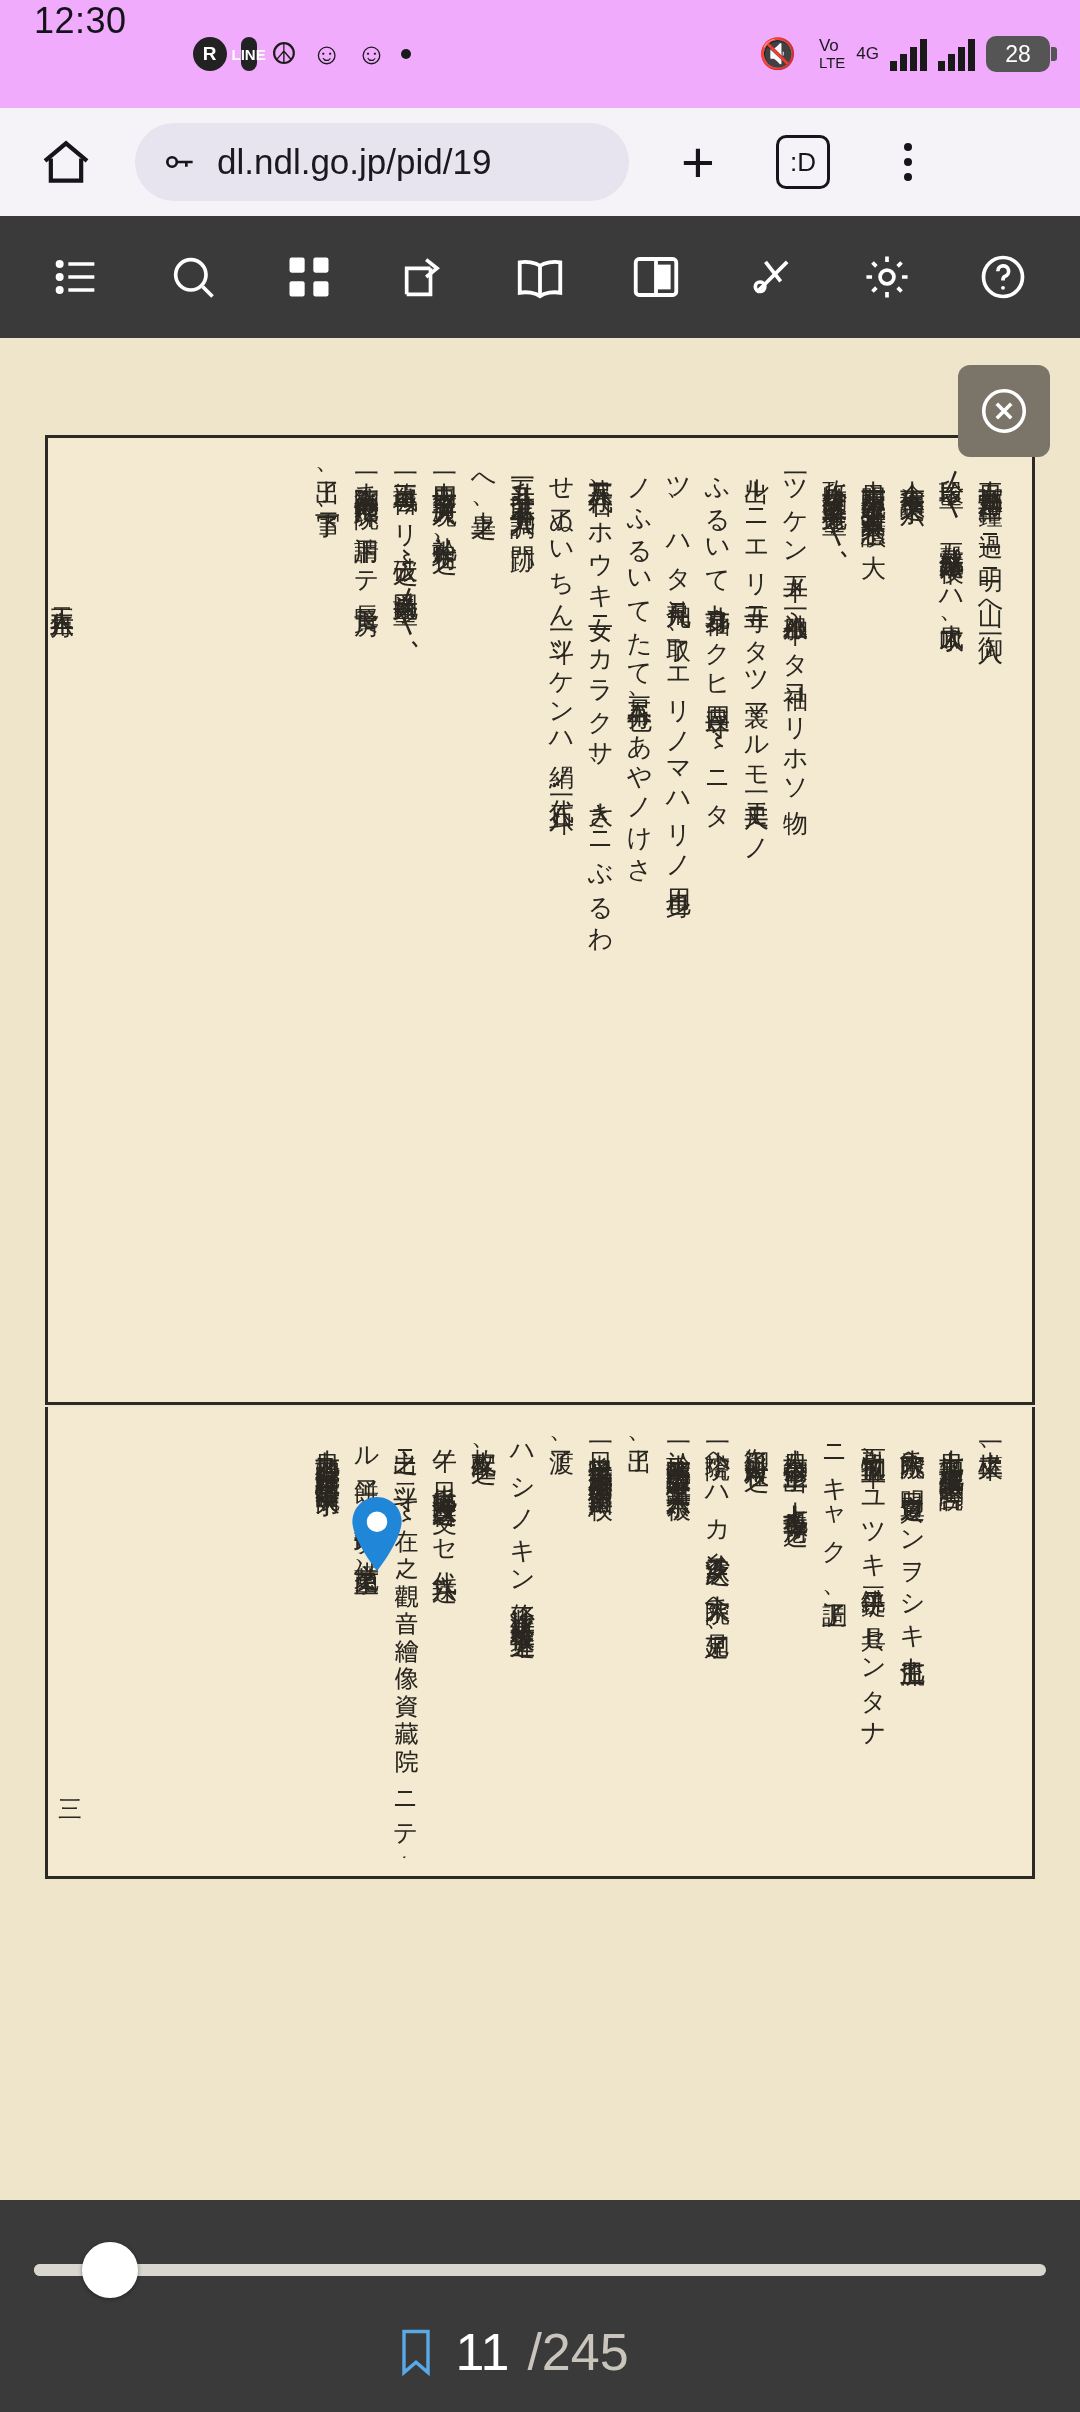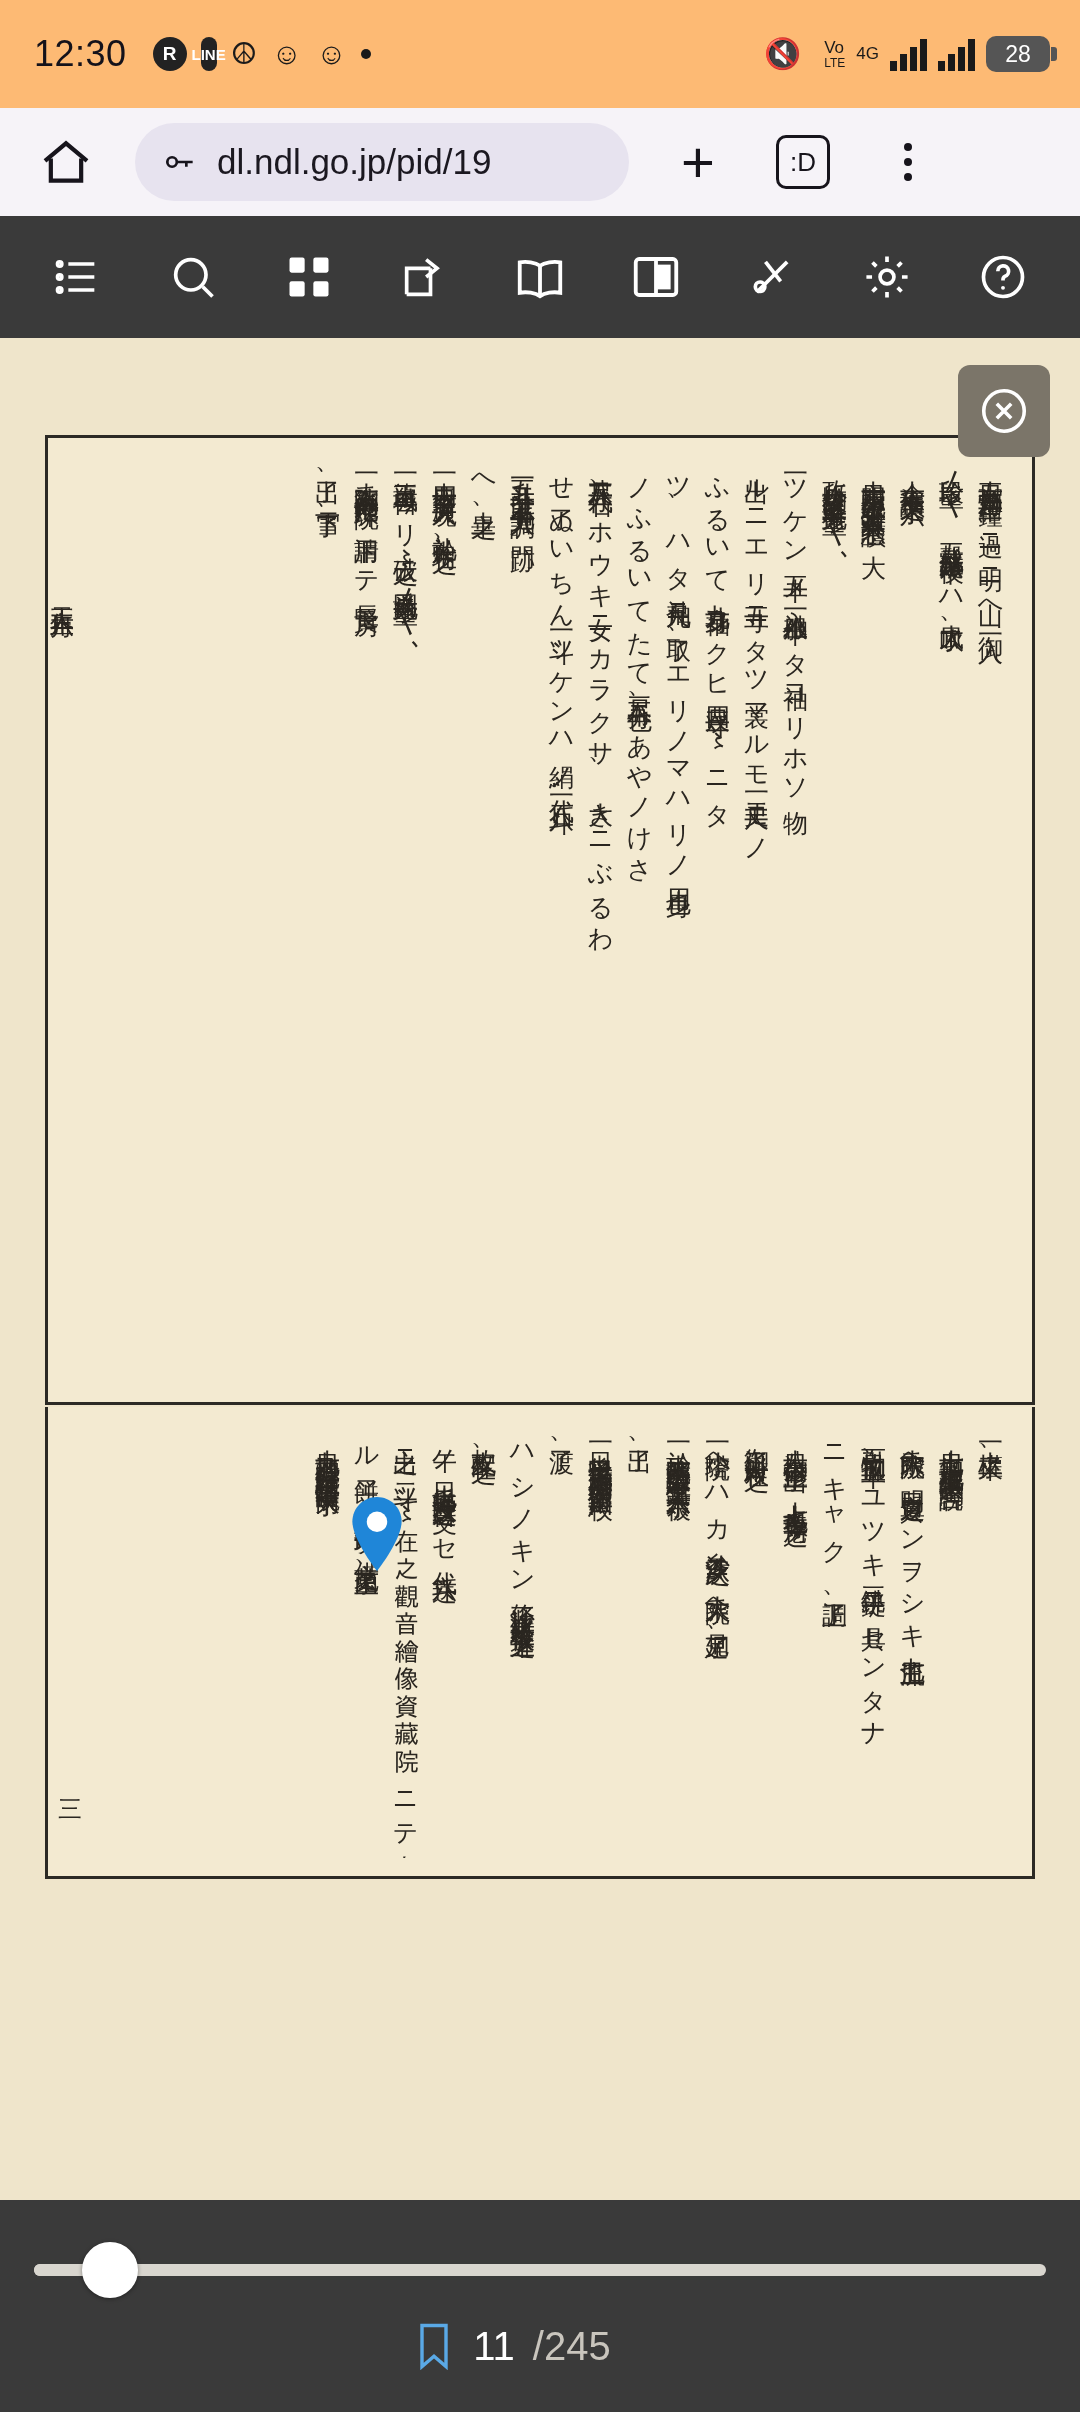--- a/index.html
+++ b/index.html
@@ -7,24 +7,25 @@
     width: 1080px; height: 2412px;
     background: #ffffff;
     font-family: "Liberation Sans", sans-serif;
     overflow: hidden;
   }
   #screen { position: relative; width: 1080px; height: 2412px; background: #f6f3f8; }
 
   
   .statusbar {
     height: 108px; width: 100%;
-    background: #fdba74;
-    display: flex; align-items: center;
+    background: #f0abfc;
+    display: flex; 
     padding: 0 34px;
     position: relative;
+    gap: 40px;
   }
   .clock { font-size: 36px; color: #14121a; letter-spacing: 0.5px; }
   .status-icons-left { display: flex; align-items: center; gap: 14px; margin-left: 26px; }
   .badge-ic {
     width: 34px; height: 34px; border-radius: 50%;
     display: flex; align-items: center; justify-content: center;
     font-size: 19px; font-weight: bold; color: #fff;
   }
   .ic-r { background: #222; }
   .ic-line { background: #222; font-size: 15px; border-radius: 8px; width: 16px; }
@@ -35,21 +36,21 @@
     position: absolute; right: 30px; top: 0; height: 108px;
     display: flex; align-items: center; gap: 11px;
   }
   .sig-bars { display: flex; align-items: flex-end; gap: 3px; height: 34px; }
   .sig-bars i { display:block; width: 7px; background: #1a1a1a; }
   .sig-bars i:nth-child(1){height:10px}
   .sig-bars i:nth-child(2){height:17px}
   .sig-bars i:nth-child(3){height:24px}
   .sig-bars i:nth-child(4){height:32px}
   .net-label { font-size: 17px; line-height: 1.05; text-align: left; color: #1a1a1a; }
-  .net-label small { display:block; font-size: 12px; }
+  .net-label small { display:block; font-size: 15px; }
   .battery {
     width: 64px; height: 36px; border-radius: 10px; background: #555;
     color: #fff; font-size: 23px; display: flex; align-items: center;
     justify-content: center; position: relative;
   }
   .battery::after {
     content:""; position:absolute; right:-7px; top:11px; width:6px; height:14px;
     background:#555; border-radius:0 3px 3px 0;
   }
 
@@ -145,21 +146,21 @@
     position: absolute; left: 0; top: 22px; height: 12px; width: 48px;
     background: #d9d6cf; border-radius: 6px;
   }
   .slider-thumb {
     position: absolute; left: 48px; top: 0; width: 56px; height: 56px; border-radius: 50%;
     background: #ffffff; border: 3px solid #ffffff; box-shadow: 0 1px 4px rgba(0,0,0,.4);
   }
   .page-indicator {
     position: absolute; left: 0; top: 122px; width: 1024px;
     display: flex; align-items: center; justify-content: center; gap: 18px;
-    color: #e9e6e0; font-size: 40px;
+    color: #e9e6e0; font-size: 52px;
   }
   .page-indicator .cur { color: #ffffff; }
   .page-indicator .tot { color: #c9c5bd; }
 </style>
 </head>
 <body>
 
 <div id="screen">
 
   <div class="statusbar">

